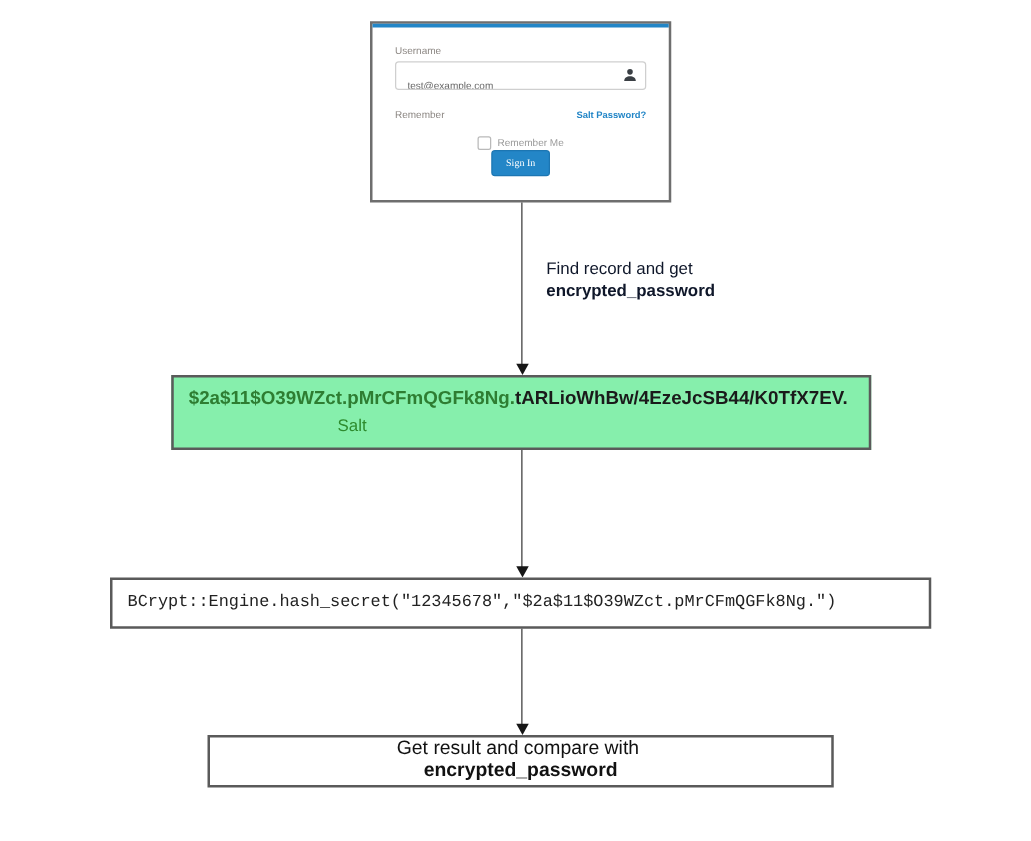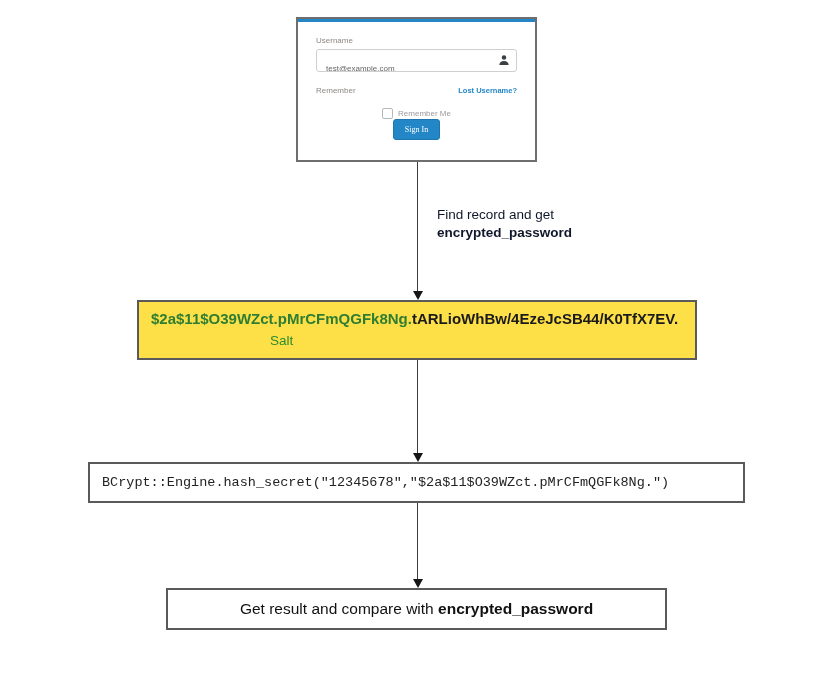--- a/index.html
+++ b/index.html
@@ -47,21 +47,21 @@
   #arrow2-line { top:360px; height:94px; }  #arrow2-head { top:453px; }
   #arrow3-line { top:503px; height:77px; }  #arrow3-head { top:579px; }
 
   
   .annotation { position:absolute; left:437px; top:206px; font-size:13.5px; color:#0f172a; line-height:18px; }
   .annotation .bold { font-weight:bold; }
 
   
   .hash-box {
     position:absolute; left:137px; top:300px; width:560px; height:60px;
-    border:2px solid #5a5a5a; background:#fde047;
+    border:2px solid #5a5a5a; background:#86efac;
   }
   .hash-line {
     position:absolute; left:12px; top:8px; white-space:nowrap;
     font-size:15px; font-weight:bold; color:#1a1a1a;
   }
   .salt-green { color:#2e7d32; }
   .salt-label { position:absolute; left:131px; top:31px; font-size:13.5px; color:#2e8b2e; }
 
   .code-box {
     position:absolute; left:88px; top:462px; width:657px; height:41px;
@@ -69,22 +69,22 @@
     padding-left:12px;
   }
   .code-text {
     font-family:"Liberation Mono", "DejaVu Sans Mono", monospace;
     font-size:13.5px; color:#222; white-space:nowrap;
   }
 
   .result-box {
     position:absolute; left:166px; top:588px; width:501px; height:42px;
     border:2px solid #5a5a5a; background:#fff;
-    display:flex; align-items:center; justify-content:center;
-    font-size:15.5px; color:#111;
+    display:flex; align-items:center; 
+    font-size:15.5px; color:#111;flex-direction:column;
   }
   .result-box .bold { font-weight:bold; }
 </style>
 </head>
 <body>
 
 <div class="canvas">
 
   <div class="login-card">
     <div class="accent-bar"></div>
@@ -94,21 +94,21 @@
       <div class="input-wrap">
         <input class="text-input" type="text" value="test@example.com" style="">
         <svg class="input-icon" viewBox="0 0 16 16">
           <circle cx="8" cy="4.6" r="3" fill="#3a3f44"></circle>
           <path d="M1.8 14.5c0-3.4 2.8-5.1 6.2-5.1s6.2 1.7 6.2 5.1z" fill="#3a3f44"></path>
         </svg>
       </div>
 
       <div class="label-row">
         <div class="field-label" style="margin-bottom:0">Remember</div>
-        <a href="#" class="lost-link">Lost Username?</a>
+        <a href="#" class="lost-link">Salt Password?</a>
       </div>
 
       <div class="bottom-row">
         <div class="remember-wrap">
           <div class="checkbox"></div>
           <span class="remember-label">Remember Me</span>
         </div>
         <button class="signin-btn">Sign In</button>
       </div>
 

